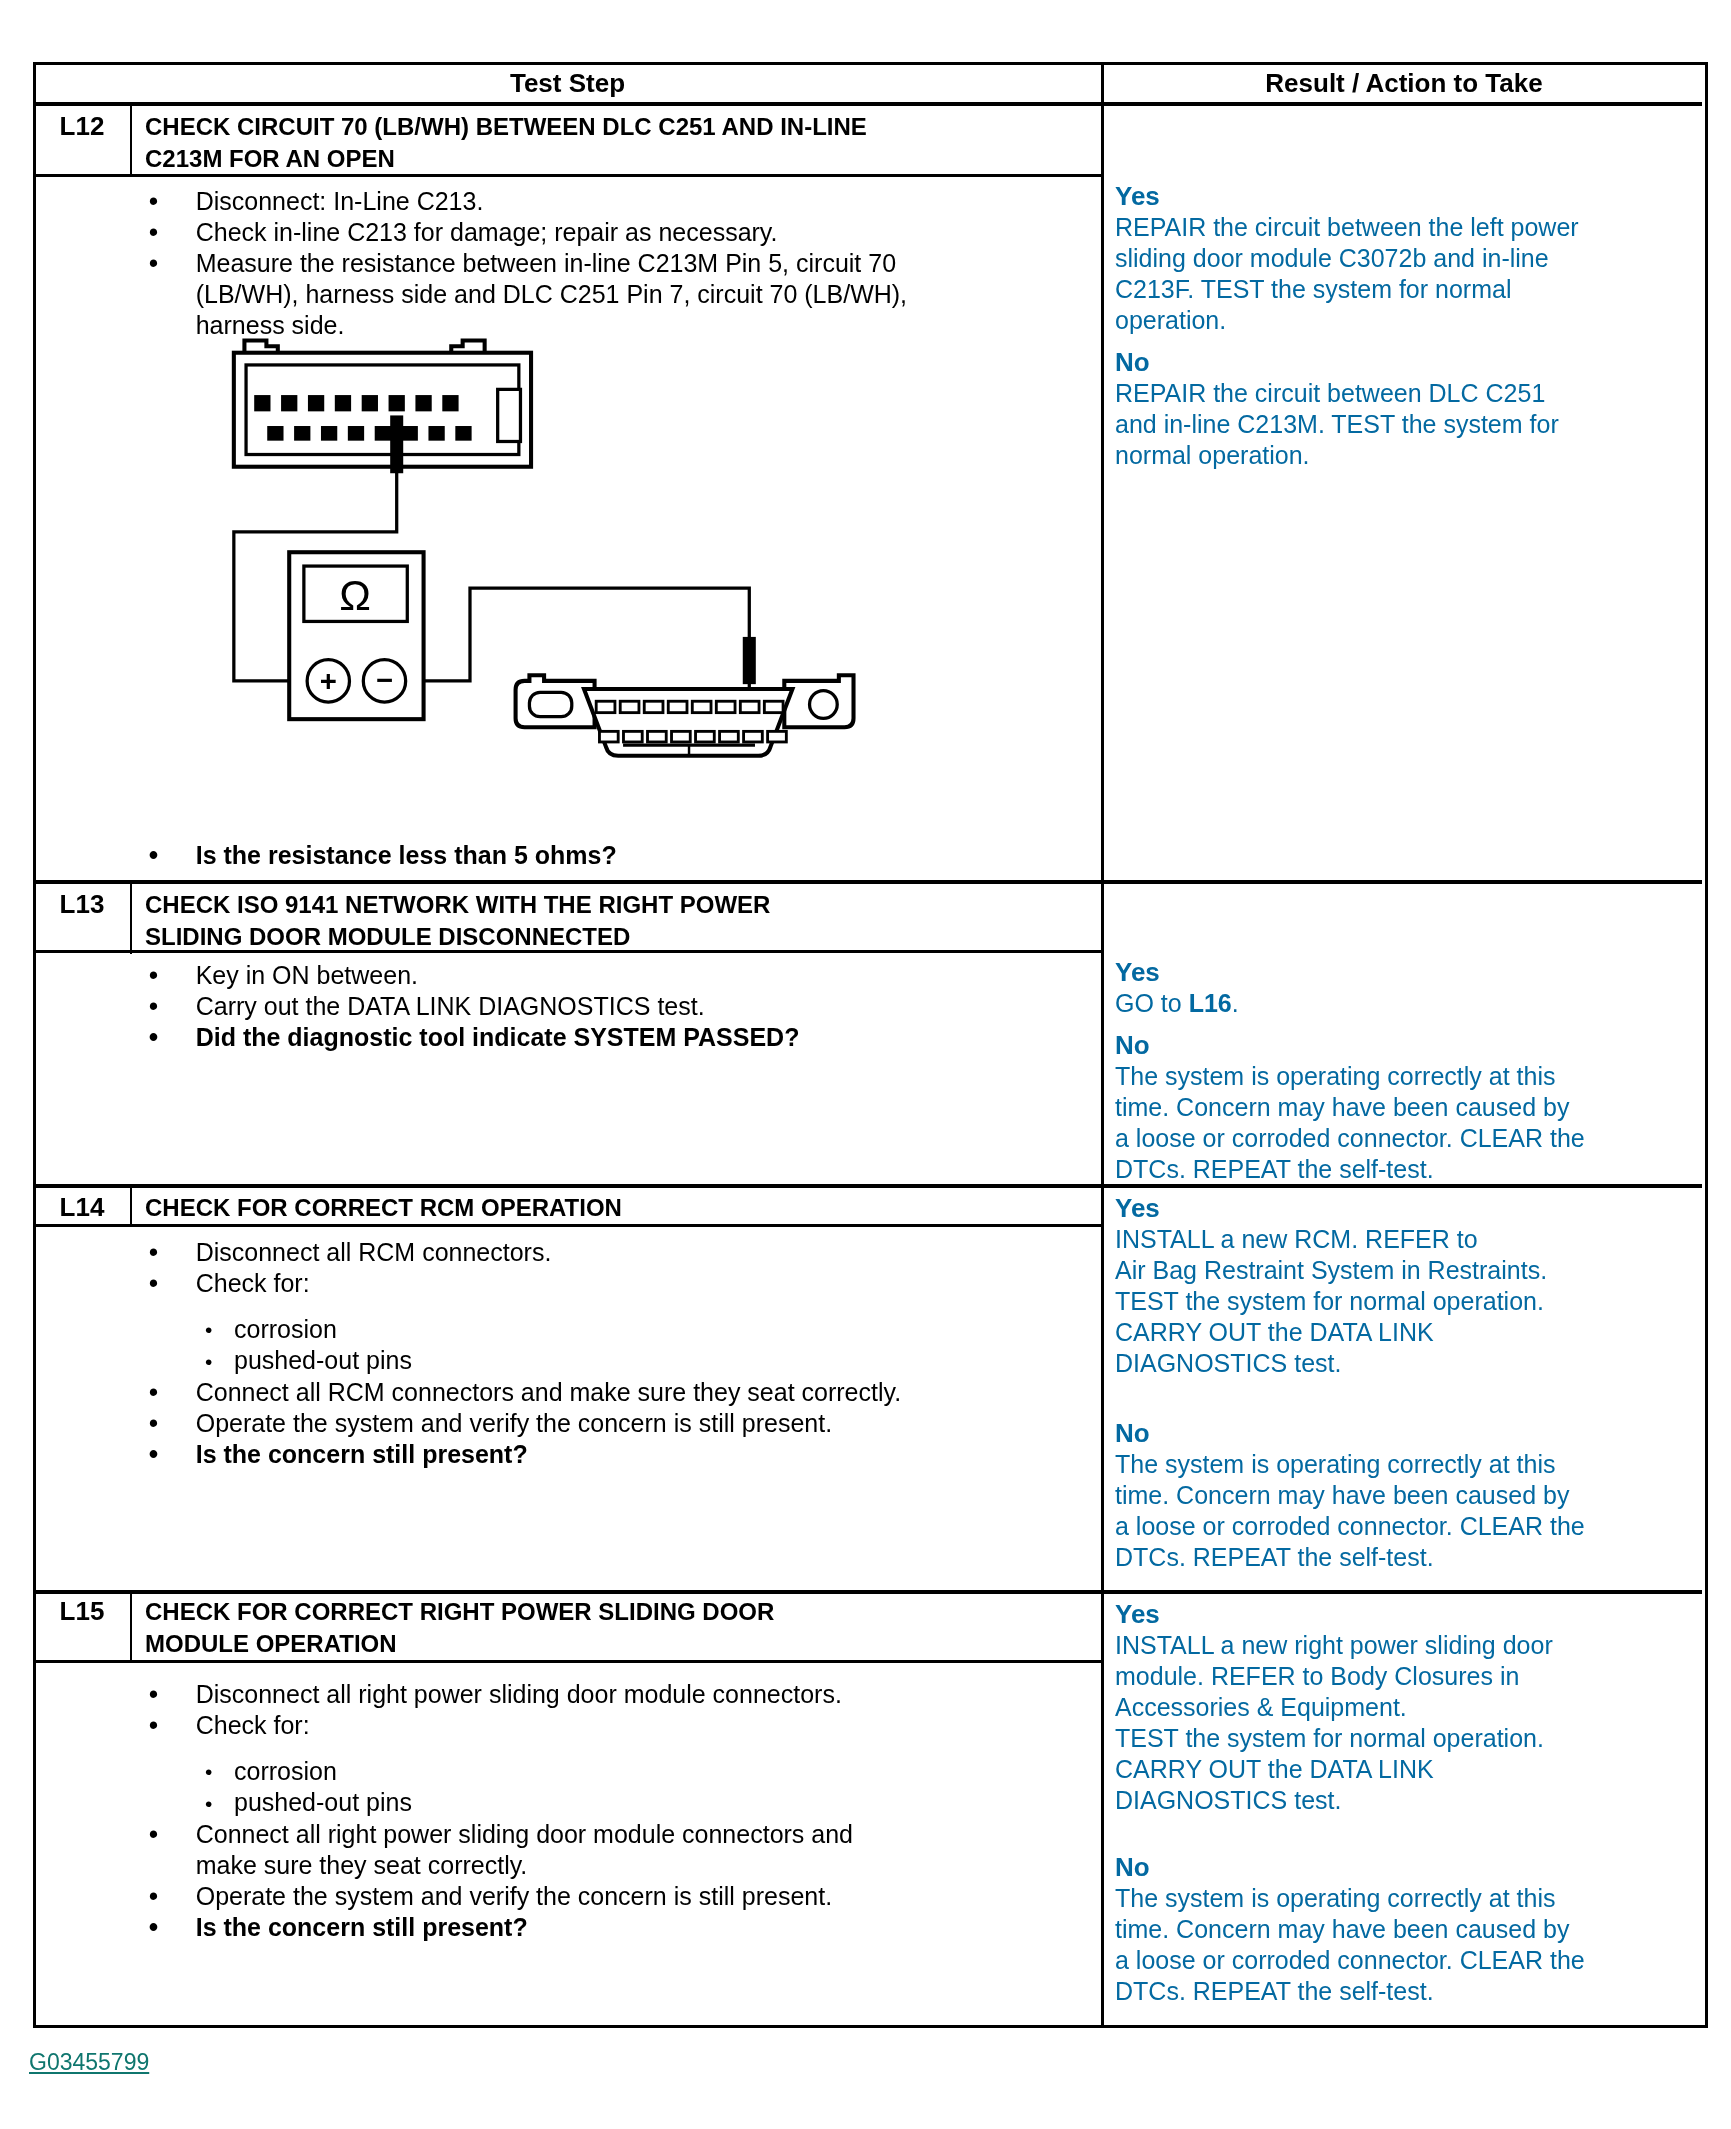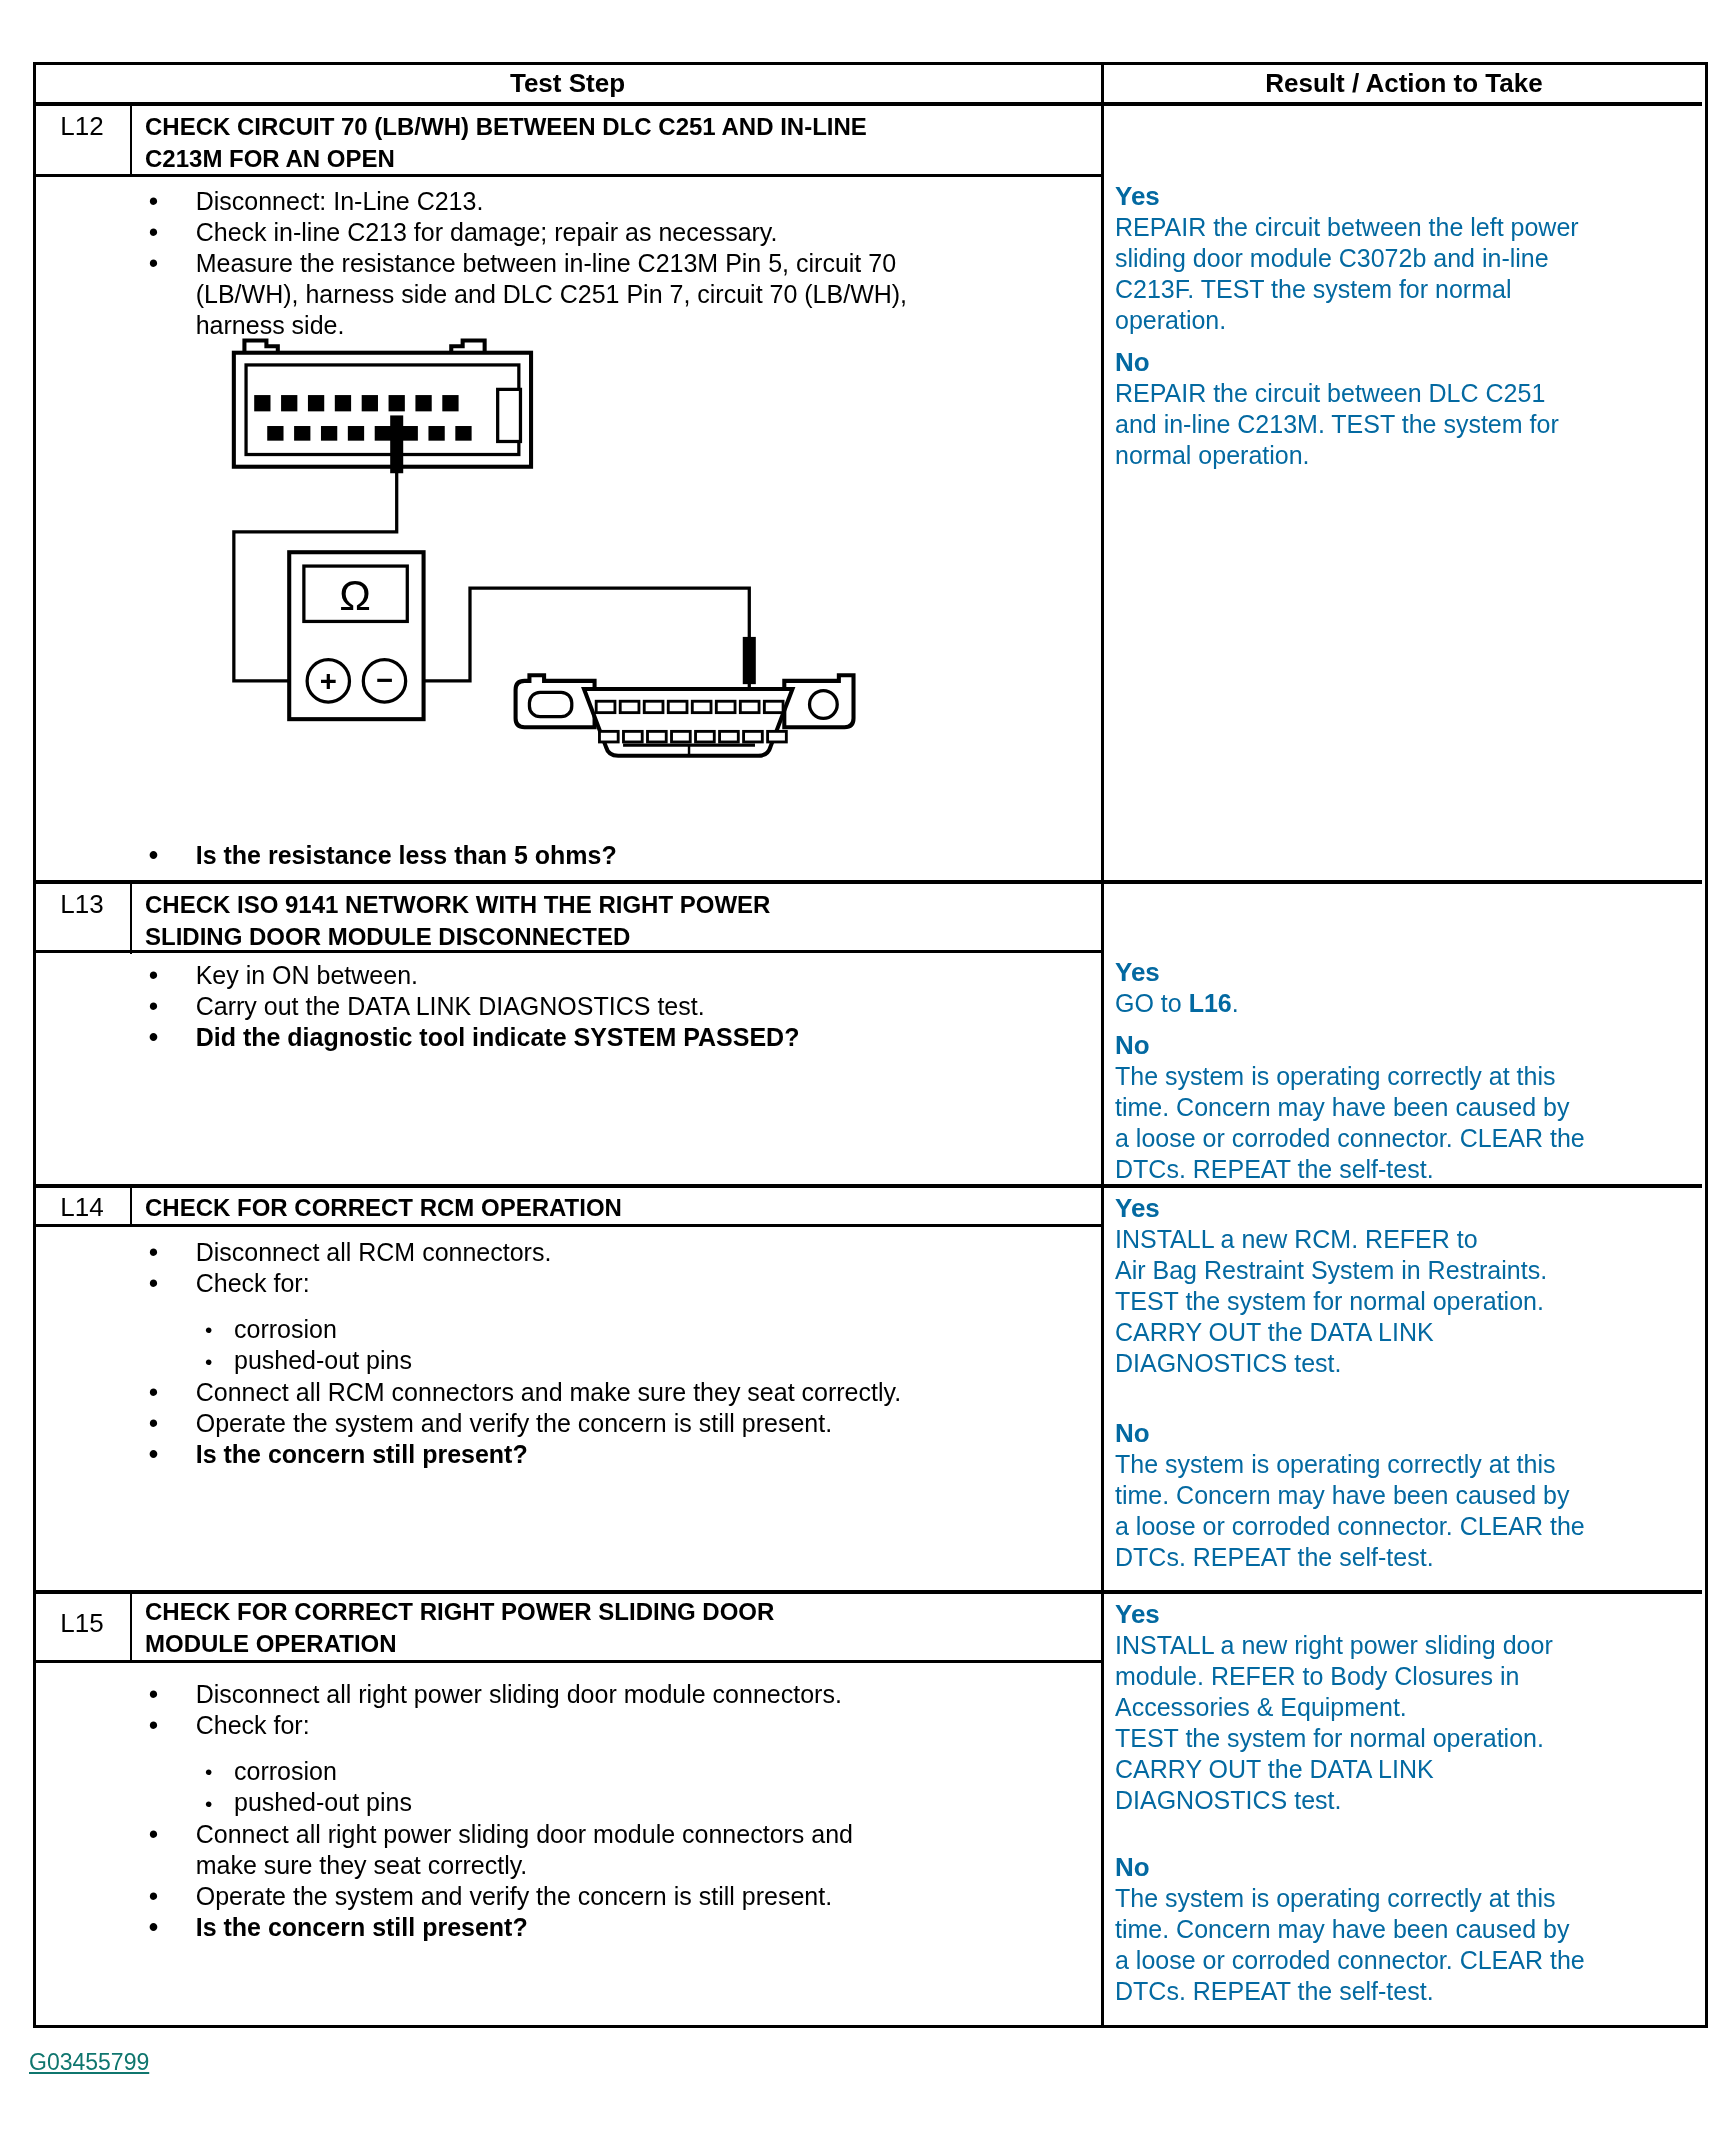--- a/index.html
+++ b/index.html
@@ -5,21 +5,21 @@
   html,body{margin:0;padding:0;background:#ffffff;}
   #page{
     position:relative;width:1731px;height:2129px;background:#ffffff;
     font-family:"Liberation Sans", sans-serif;color:#000;overflow:hidden;
   }
   .line{position:absolute;background:#000;}
   .frame{position:absolute;border:3.3px solid #000;}
   .txt{position:absolute;font-size:25px;line-height:31px;color:#000;}
   .hdr{font-size:26px;font-weight:700;text-align:center;}
   .title{font-size:24px;font-weight:700;line-height:32px;white-space:pre-line;}
-  .stepnum{font-size:26px;font-weight:400;text-align:center;}
+  .stepnum{font-size:26px;font-weight:700;text-align:center;}
   .bold{font-weight:700;}
   .blist{position:absolute;display:flex;flex-direction:column;font-size:25px;line-height:31px;color:#000;}
   .bi{display:flex;align-items:flex-start;}
   .bi .mk{flex:0 0 47px;padding-left:5.7px;font-size:27px;}
   .bi .bt{flex:1;white-space:pre-line;}
   .bi.sub{margin-left:62px;}
   .bi.sub .mk{flex:0 0 29px;padding-left:0;font-size:21px;padding-top:0.8px;}
   .subgrp{display:flex;flex-direction:column;margin-top:14.7px;}
   .res{position:absolute;left:1115px;width:590px;font-size:25px;line-height:31px;color:#0369a1;}
   .res .lbl{font-weight:700;font-size:26px;line-height:31px;}
@@ -239,21 +239,21 @@
 TEST the system for normal operation.
 CARRY OUT the DATA LINK
 DIAGNOSTICS test.</p>
     <div class="lbl" style="margin-top:39px;">No</div>
     <p>The system is operating correctly at this
 time. Concern may have been caused by
 a loose or corroded connector. CLEAR the
 DTCs. REPEAT the self-test.</p>
   </div>
 
-  <div class="txt stepnum" style="left:33px;top:1596px;width:98px;margin-top:12px;">L15</div>
+  <div class="txt stepnum" style="left:33px;top:1596px;width:98px;">L15</div>
   <div class="txt title" style="left:145px;top:1596px;width:946px;">CHECK FOR CORRECT RIGHT POWER SLIDING DOOR
 MODULE OPERATION</div>
 
   <div class="blist" style="left:143px;top:1679px;width:929px;">
     <div class="bi">
       <span class="mk">•</span>
       <span class="bt">Disconnect all right power sliding door module connectors.</span>
     </div>
     <div class="bi">
       <span class="mk">•</span>

